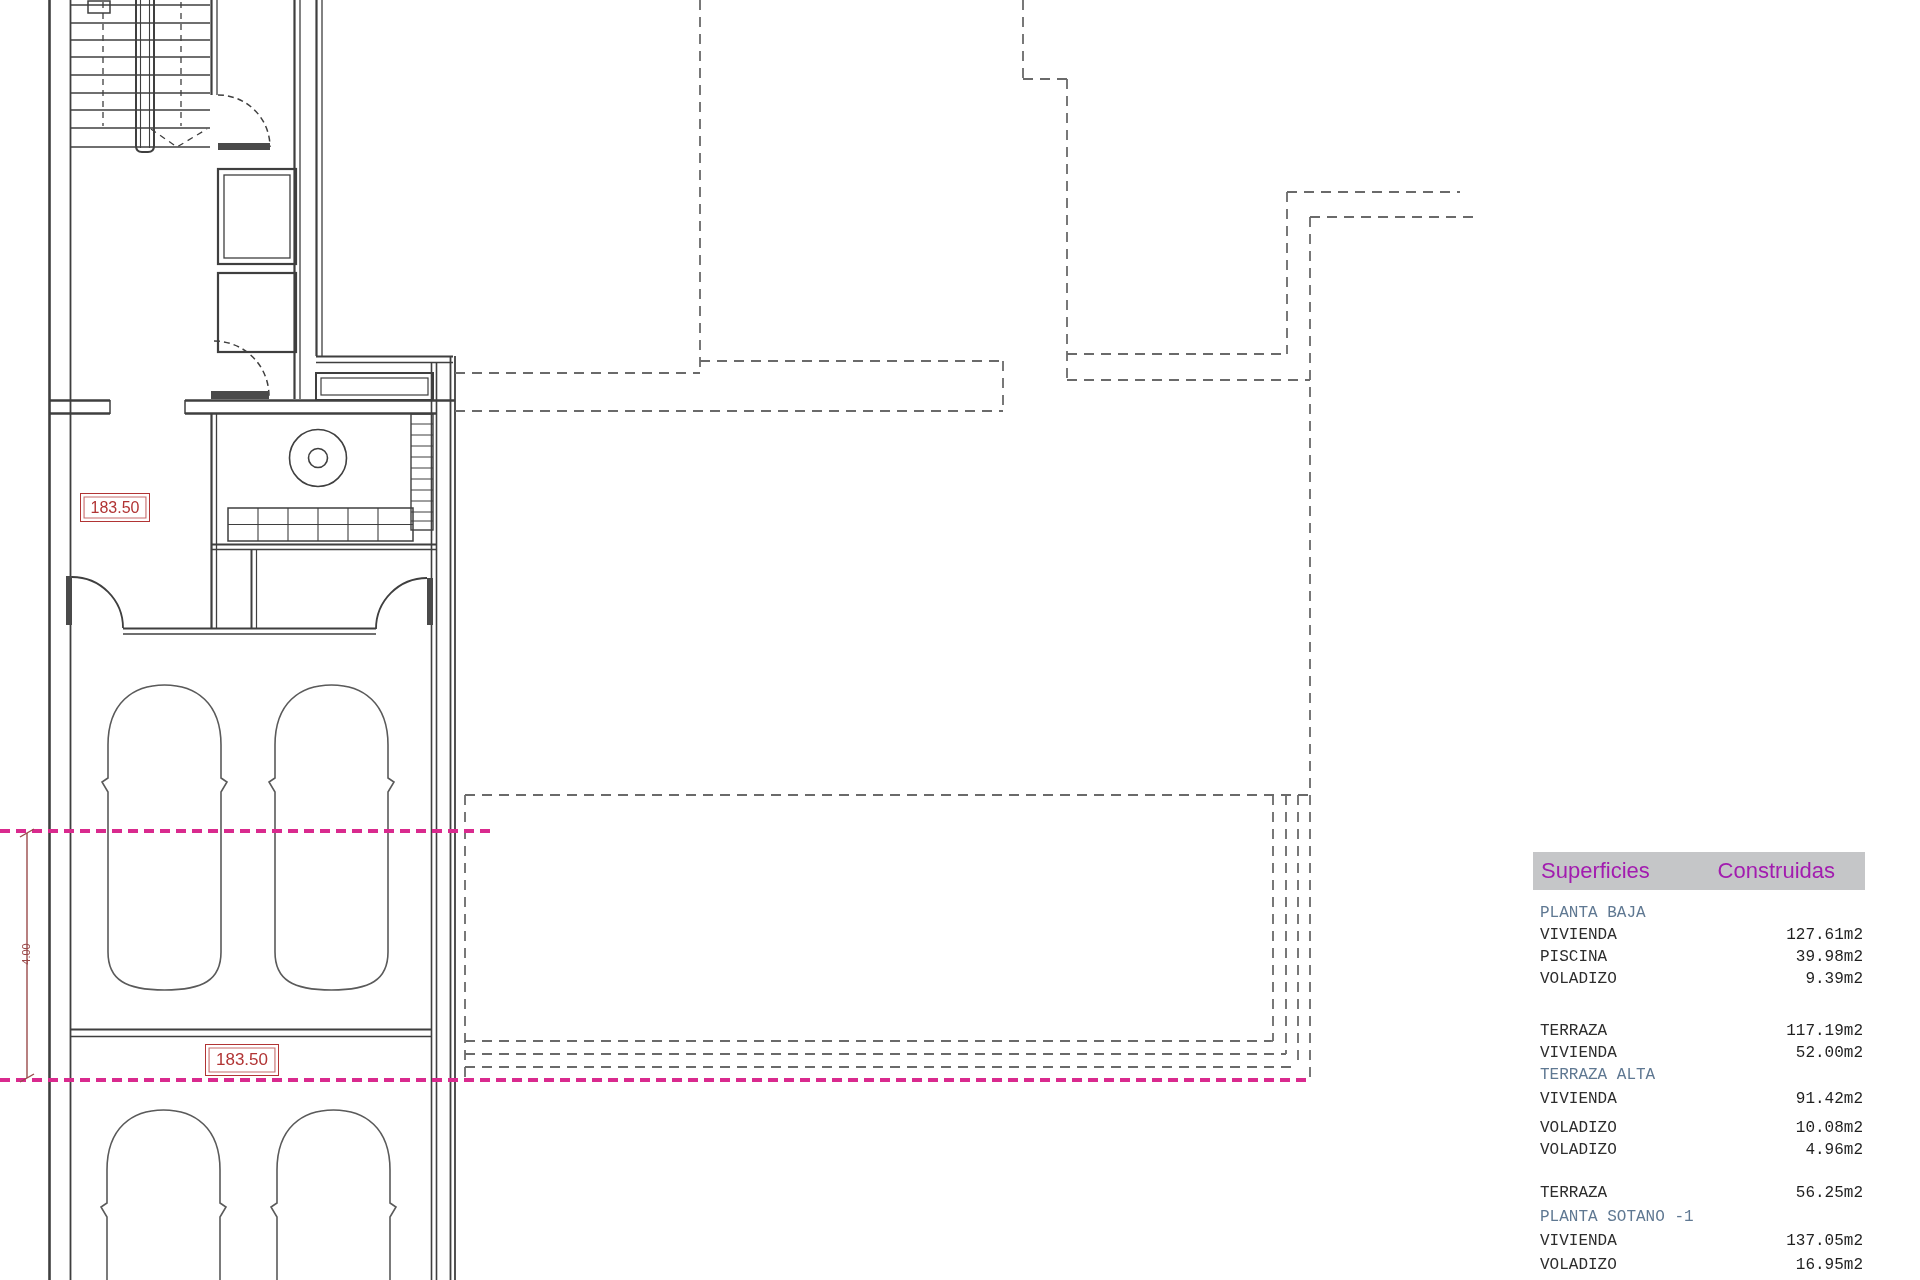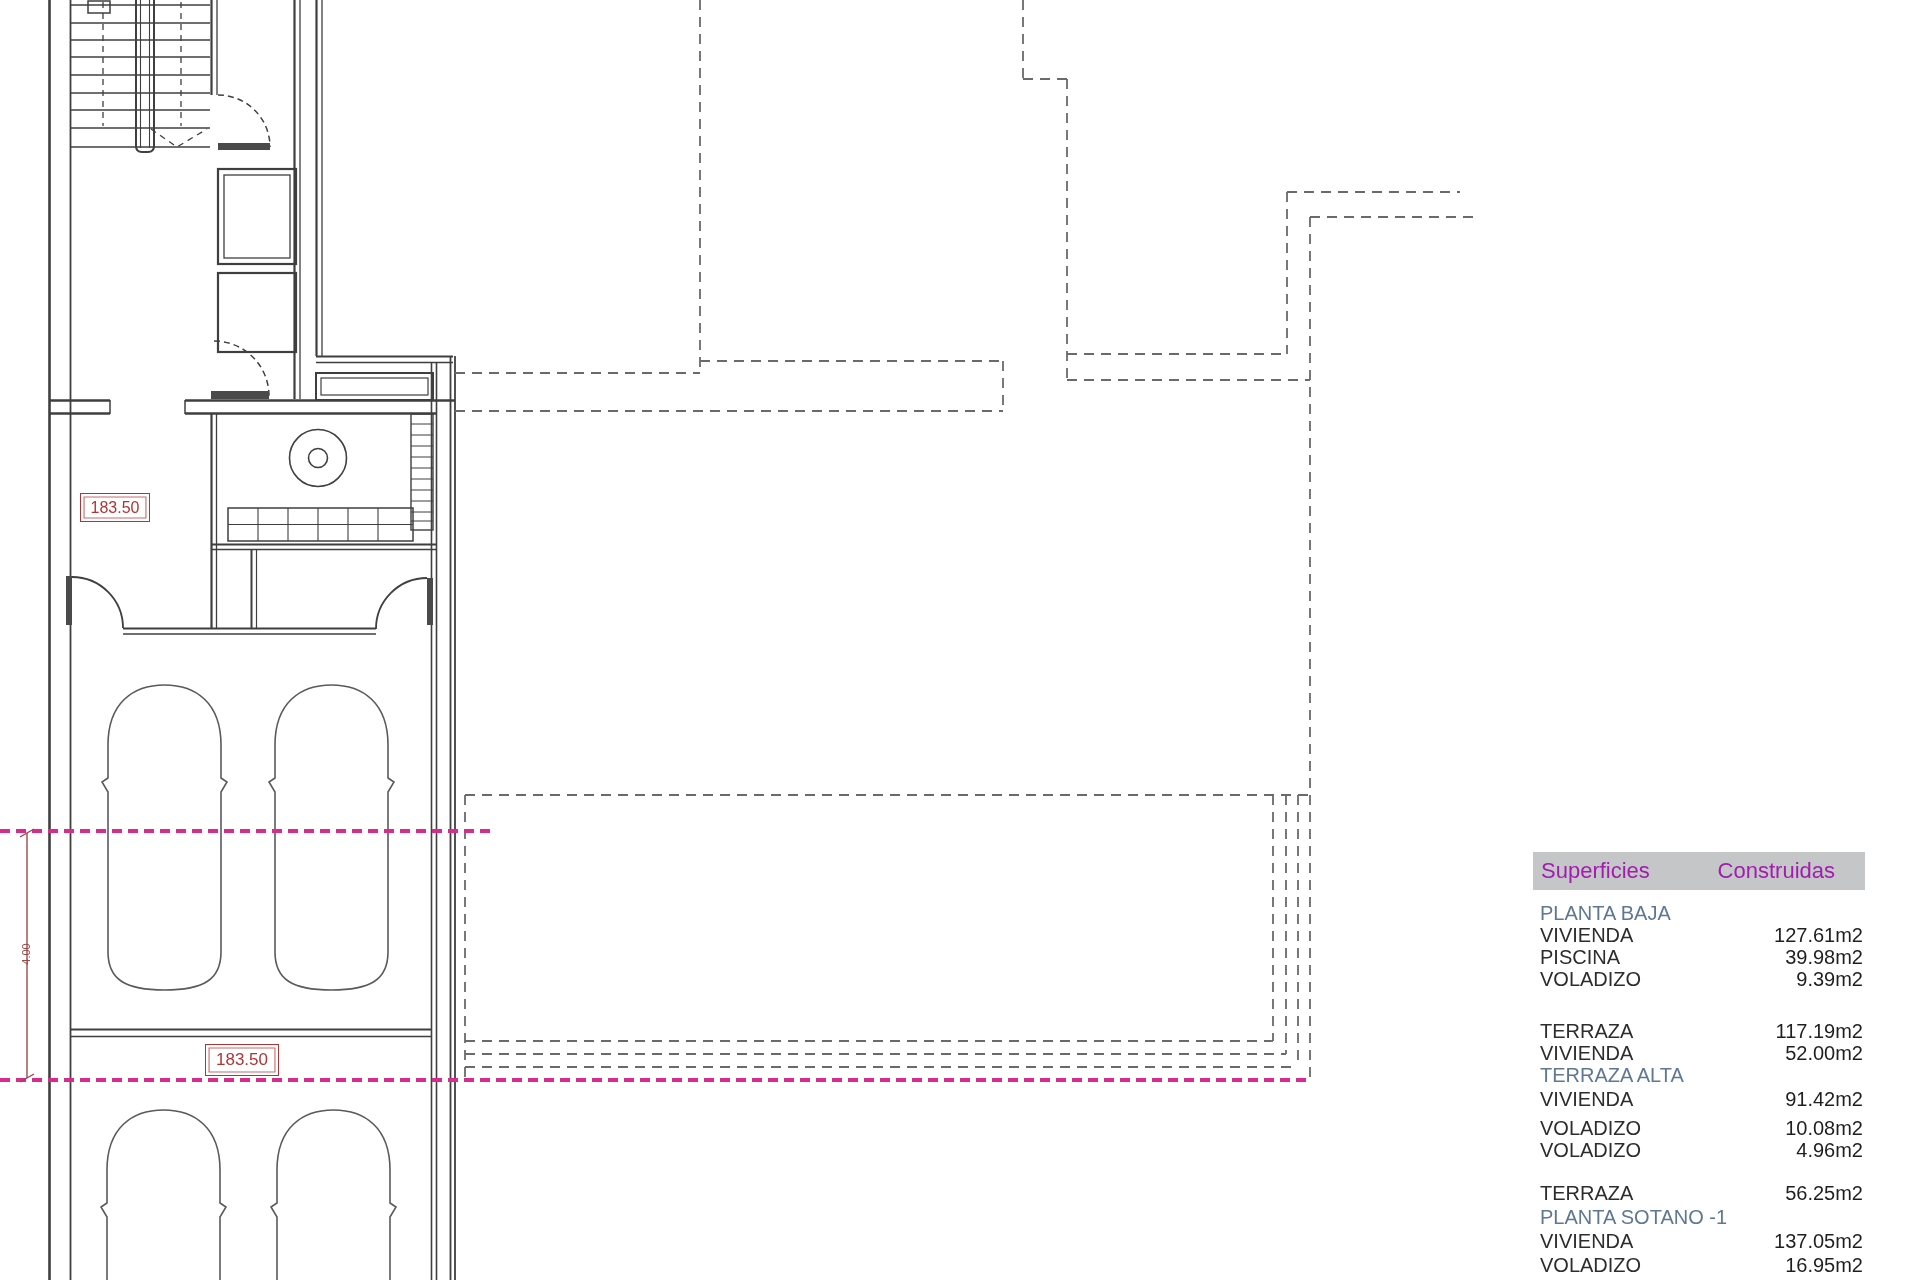--- a/index.html
+++ b/index.html
@@ -20,22 +20,22 @@
   .dim-label{position:absolute;left:6px;top:934px;width:40px;height:40px;
              display:flex;align-items:center;justify-content:center;}
   .dim-label span{transform:rotate(-90deg);font-size:11px;color:#9a4b4b;}
 
   
   .areas{position:absolute;left:1533px;top:852px;width:332px;color:#2d2d2d;}
   .areas-header{height:38px;background:#c5c6c8;color:#a21caf;display:flex;
                 align-items:center;justify-content:space-between;
                 font-size:22px;padding:0 30px 0 8px;box-sizing:border-box;}
   .tbody{padding:12px 0 0 0;}
-  .trow{display:flex;justify-content:space-between;font-size:20px;
-        line-height:22px;padding:0 2px 0 7px;}
+  .trow{display:flex;justify-content:space-between;font-size:16px;
+        line-height:22px;padding:0 2px 0 7px;font-family:Liberation Mono, monospace;}
   .trow .val{text-align:right;color:#1f1f1f;margin-left:24px;}
   .trow.section{color:#5f7892;}
   .mt30{margin-top:30px;} .mt21{margin-top:21px;} .mt7{margin-top:7px;}
   .mt2{margin-top:2px;}
 </style>
 </head>
 <body>
 
 <div id="stage">
 

